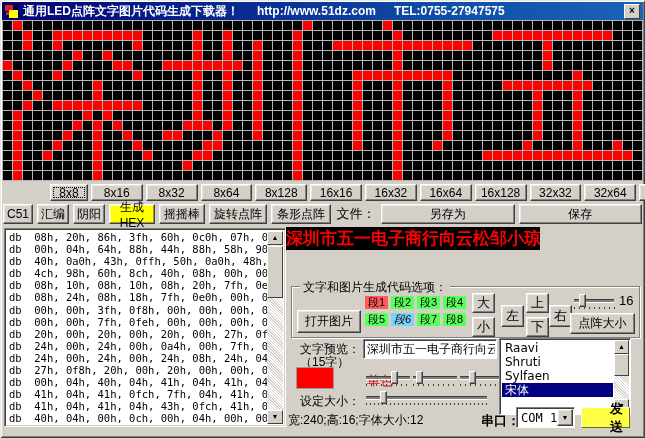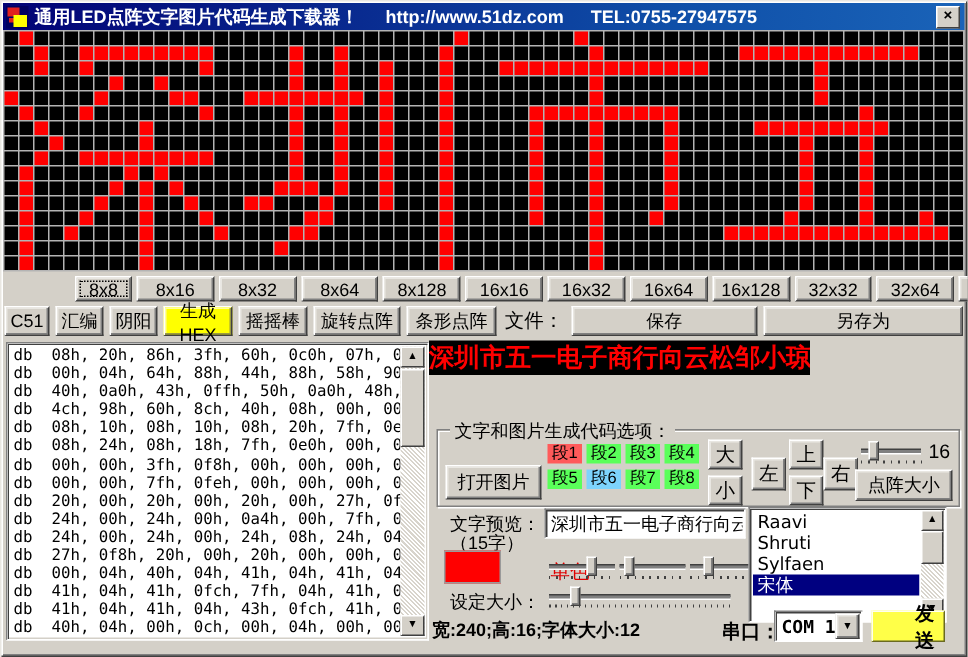--- a/index.html
+++ b/index.html
@@ -94,21 +94,21 @@
   .fontlist .items{position:absolute;left:2px;top:2px;right:17px;bottom:1px;overflow:hidden;}
   .fontlist .item{height:14px;line-height:14px;font-size:12px;padding-left:3px;color:#000;
     font-family:"DejaVu Sans",sans-serif;}
   .fontlist .item.sel{background:#000080;color:#fff;}
   .fontlist .vscroll{right:1px;top:1px;bottom:1px;width:15px;}
   .fontlist .scroll-arrow,.fontlist .scroll-thumb{width:15px;}
   
   .combo{position:absolute;left:516px;top:407px;width:59px;height:21px;background:#fff;
     border:1px solid;border-color:#808080 #fff #fff #808080;box-shadow:inset 1px 1px 0 #404040;
     box-sizing:border-box;}
-  .combo .val{position:absolute;left:4px;top:3px;font-family:"DejaVu Sans Mono",monospace;font-size:12px;font-weight:bold;}
+  .combo .val{position:absolute;left:4px;top:3px;font-family:"DejaVu Sans Mono",monospace;font-size:12px;}
   .combo .drop{position:absolute;right:1px;top:1px;bottom:1px;width:16px;font-size:7px;}
   .send{position:absolute;left:581px;top:407px;width:49px;height:21px;background:#ffff48;
     border:1px solid;border-color:#fffff0 #6a6a20 #6a6a20 #fffff0;
     font-weight:bold;font-size:13px;color:#000;display:flex;align-items:center;justify-content:center;
     box-sizing:border-box;padding-left:28px;}
 </style>
 </head>
 <body>
 
 <div id="window">
@@ -1169,22 +1169,22 @@
 
   <div class="toolbar">
       <button class="btn" style="flex: 0 0 30px;">C51</button>
       <button class="btn" style="flex: 0 0 32px;">汇编</button>
       <button class="btn" style="flex: 0 0 32px;">阴阳</button>
       <button class="btn hl" style="flex: 0 0 46px;">生成HEX</button>
       <button class="btn" style="flex: 0 0 46px;">摇摇棒</button>
       <button class="btn" style="flex: 0 0 58px;">旋转点阵</button>
       <button class="btn" style="flex: 0 0 60px;">条形点阵</button>
       <span class="file-label">文件：</span>
+      <button class="btn" style="flex: 1 1 48px;">另存为</button>
       <button class="btn" style="flex: 1 1 38px;">保存</button>
-      <button class="btn" style="flex: 1 1 48px;">另存为</button>
     </div>
 
   <div class="codebox">
     <div class="code-text">db  08h, 20h, 86h, 3fh, 60h, 0c0h, 07h, 04h
 db  00h, 04h, 64h, 88h, 44h, 88h, 58h, 90h
 db  40h, 0a0h, 43h, 0ffh, 50h, 0a0h, 48h, 90h
 db  4ch, 98h, 60h, 8ch, 40h, 08h, 00h, 00h
 db  08h, 10h, 08h, 10h, 08h, 20h, 7fh, 0e2h
 db  08h, 24h, 08h, 18h, 7fh, 0e0h, 00h, 00h
 db  00h, 00h, 3fh, 0f8h, 00h, 00h, 00h, 00h
@@ -1208,21 +1208,21 @@
 
   <div class="group">
     <div class="group-legend">文字和图片生成代码选项：</div>
     <button class="btn open-img">打开图片</button>
     <div class="segs">
         <span class="seg" style="background: rgb(255, 90, 90);">段1</span>
         <span class="seg" style="background: rgb(90, 255, 90);">段2</span>
         <span class="seg" style="background: rgb(90, 255, 90);">段3</span>
         <span class="seg" style="background: rgb(90, 255, 90);">段4</span>
         <span class="seg" style="background: rgb(90, 255, 90);">段5</span>
-        <span class="seg" style="background: #7dd3fc;">段6</span>
+        <span class="seg" style="background: #7dd3fc; font-style: italic;">段6</span>
         <span class="seg" style="background: rgb(90, 255, 90);">段7</span>
         <span class="seg" style="background: rgb(90, 255, 90);">段8</span>
       </div>
     <button class="btn sm-btn" style="left:180px;top:6px;">大</button>
     <button class="btn sm-btn" style="left:180px;top:30px;">小</button>
     <button class="btn md-btn" style="left:209px;top:18px;">左</button>
     <button class="btn sm-btn" style="left:234px;top:6px;">上</button>
     <button class="btn sm-btn" style="left:234px;top:30px;">下</button>
     <button class="btn md-btn" style="left:257px;top:18px;">右</button>
     <div class="groove" style="left:282px;top:13px;width:40px;"></div>
@@ -1261,21 +1261,21 @@
         <div class="item">Sylfaen</div>
         <div class="item sel">宋体</div>
       </div>
     <div class="vscroll">
       <div class="scroll-arrow" style="top:0;">▲</div>
       <div class="scroll-thumb" style="top:14px;height:22px;"></div>
       <div class="scroll-arrow" style="bottom:0;">▼</div>
     </div>
   </div>
 
-  <div class="lbl" style="left:288px;top:412px;font-weight:bold;">宽:240;高:16;字体大小:12</div>
+  <div class="lbl" style="left:288px;top:412px;">宽:240;高:16;字体大小:12</div>
   <div class="lbl" style="left:481px;top:412px;font-weight:bold;font-size:13px;">串口：</div>
   <div class="combo">
     <span class="val">COM 1</span>
     <div class="btn drop">▼</div>
   </div>
   <button class="send" style="background: rgb(255, 255, 72);">发 送</button>
 
 </div>
 
 </body></html>

